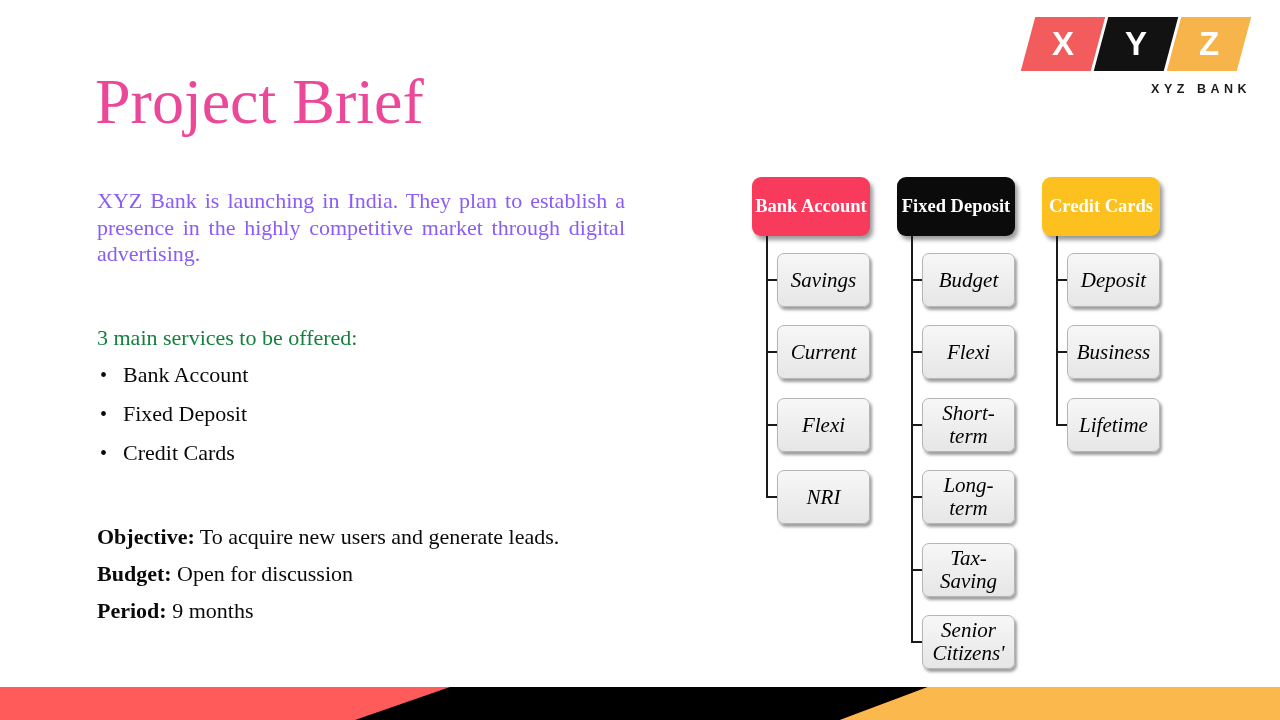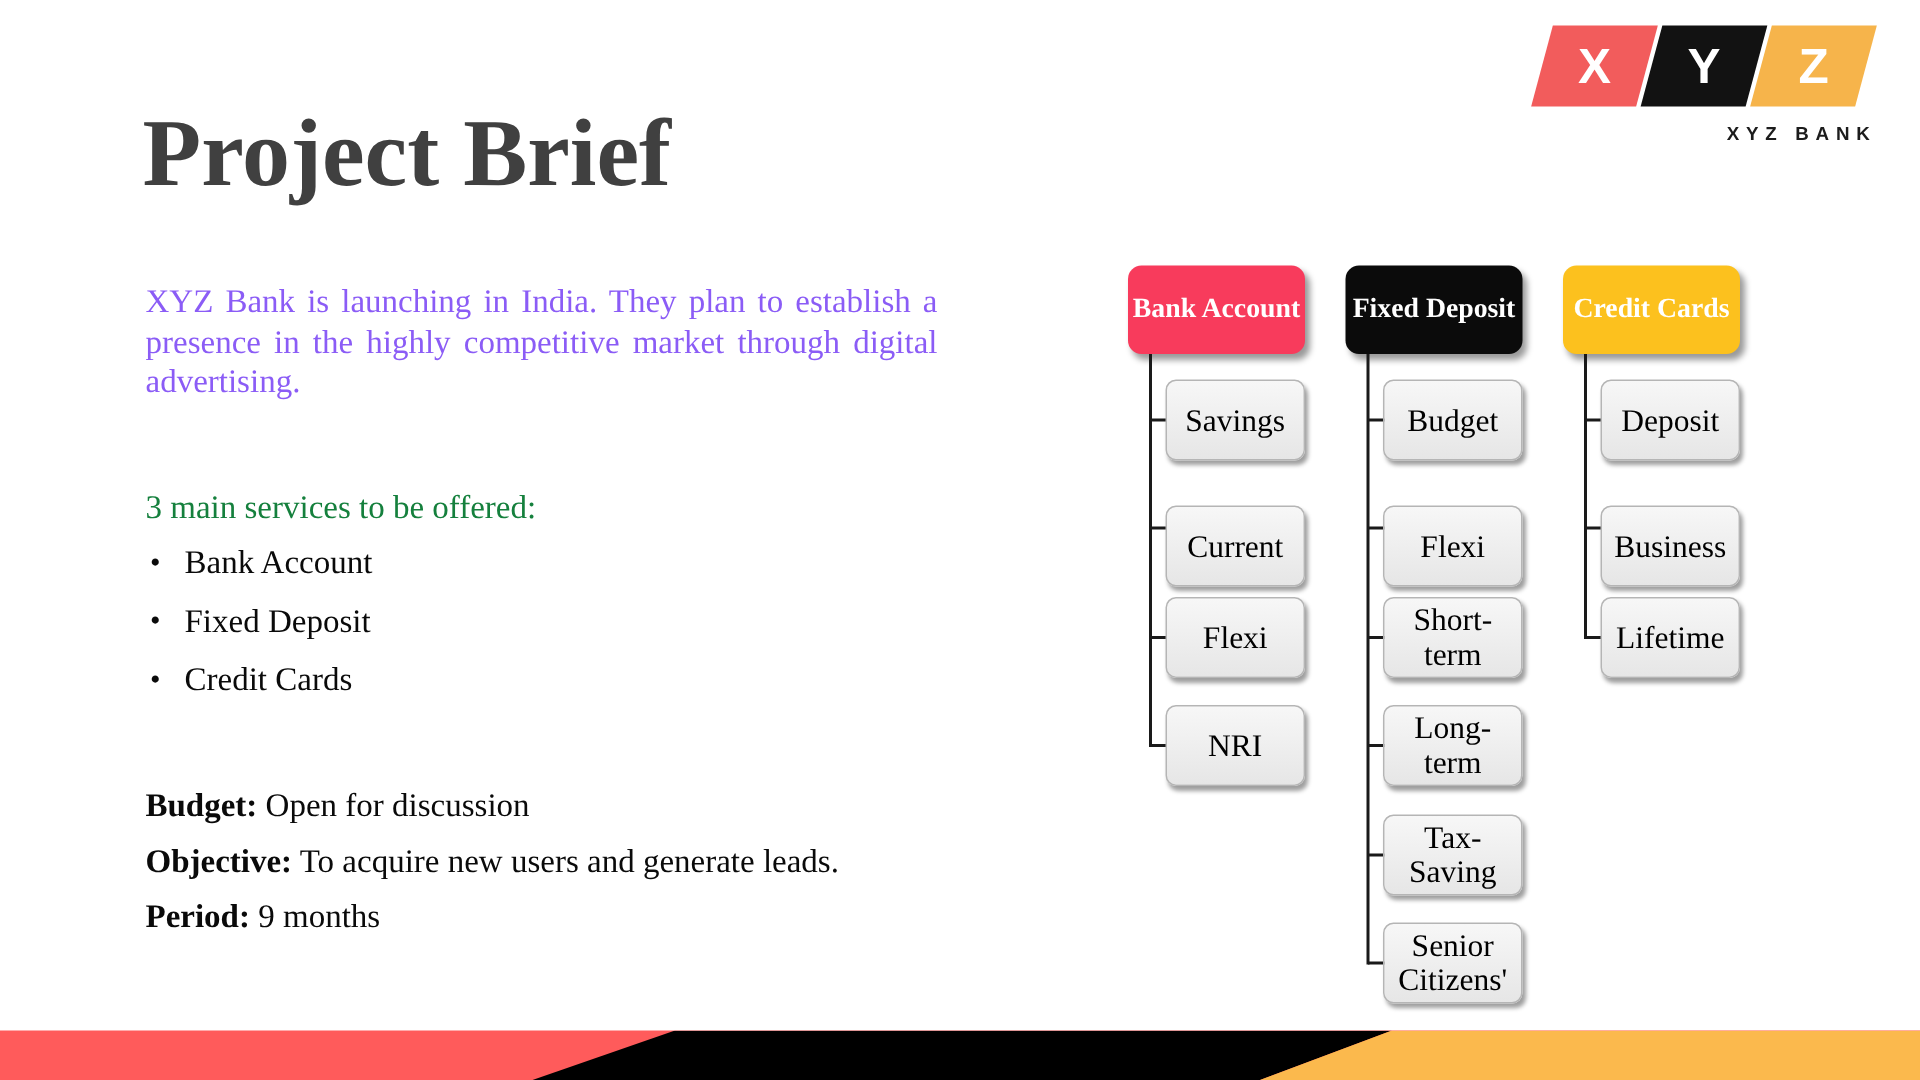--- a/index.html
+++ b/index.html
@@ -25,21 +25,21 @@
   .logo-mark.m2 { background:#F6B44B; }
   .logo-caption {
     width:216px; margin-left:7px; margin-top:11px; text-align:right;
     font-family:Liberation Sans, sans-serif; font-weight:bold;
     font-size:12.5px; letter-spacing:4.5px; color:#1c1c1c; white-space:nowrap;
   }
 
   
   .title {
     position:absolute; left:95px; top:68px; font-size:64px; line-height:1.05;
-    color:#404040; font-weight:bold;
+    color:#ec4899; font-weight:normal;
   }
   .paragraph {
     position:absolute; left:97px; top:188px; width:528px;
     font-size:22px; line-height:26.5px; color:#8b5cf6;
     text-align:justify;
   }
   .services-intro {
     position:absolute; left:97px; top:325px; font-size:22px; color:#15803d;
   }
   .services { position:absolute; left:97px; top:362px; list-style:none; }
@@ -62,23 +62,23 @@
     box-shadow:3px 4px 4px rgba(0,0,0,0.40);
   }
   .col-0 .hdr { background:#F83B5C; }
   .col-1 .hdr { background:#0B0B0B; }
   .col-2 .hdr { background:#FCC11E; }
   .child {
     position:absolute; left:25px; width:93px; height:54px; border-radius:7px;
     background:linear-gradient(180deg,#f7f7f7,#e6e6e6); border:1px solid #b5b5b5;
     box-shadow:2px 3px 3px rgba(0,0,0,0.38);
     display:flex; align-items:center; justify-content:center; text-align:center;
-    font-size:21px; line-height:23px; color:#000; padding:2px;
+    font-size:21px; line-height:23px; color:#000; padding:2px;font-style:italic;
   }
-  .c0 { top:76px; } .c1 { top:160px; } .c2 { top:221px; }
+  .c0 { top:76px; } .c1 { top:148px; } .c2 { top:221px; }
   .c3 { top:293px; } .c4 { top:366px; } .c5 { top:438px; }
   .vline { position:absolute; left:14px; top:59px; width:0; border-left:2px solid #1a1a1a; }
   .col-0 .vline { height:262px; } .col-1 .vline { height:407px; } .col-2 .vline { height:190px; }
   .stub { position:absolute; left:15px; width:11px; height:0; border-top:2px solid #1a1a1a; }
   .s0 { top:102px; } .s1 { top:174px; } .s2 { top:247px; }
   .s3 { top:319px; } .s4 { top:392px; } .s5 { top:464px; }
 
   
   .footer { position:absolute; left:0; top:687px; width:1280px; height:33px; background:#FF5B5B; }
   .footer-black {
@@ -116,22 +116,22 @@
 
   <div class="services-intro">3 main services to be offered:</div>
 
   <ul class="services">
     <li>Bank Account</li>
     <li>Fixed Deposit</li>
     <li>Credit Cards</li>
   </ul>
 
   <div class="details">
+    <div class="detail-line"><b>Objective:</b> <span>To acquire new users and generate leads.</span></div>
     <div class="detail-line"><b>Budget:</b> <span>Open for discussion</span></div>
-    <div class="detail-line"><b>Objective:</b> <span>To acquire new users and generate leads.</span></div>
     <div class="detail-line"><b>Period:</b> <span>9 months</span></div>
   </div>
 
   <div class="col col-0">
     <div class="hdr">Bank Account</div>
     <div class="vline"></div>
     <div class="stub s0"></div>
     <div class="stub s1"></div>
     <div class="stub s2"></div>
     <div class="stub s3"></div>

